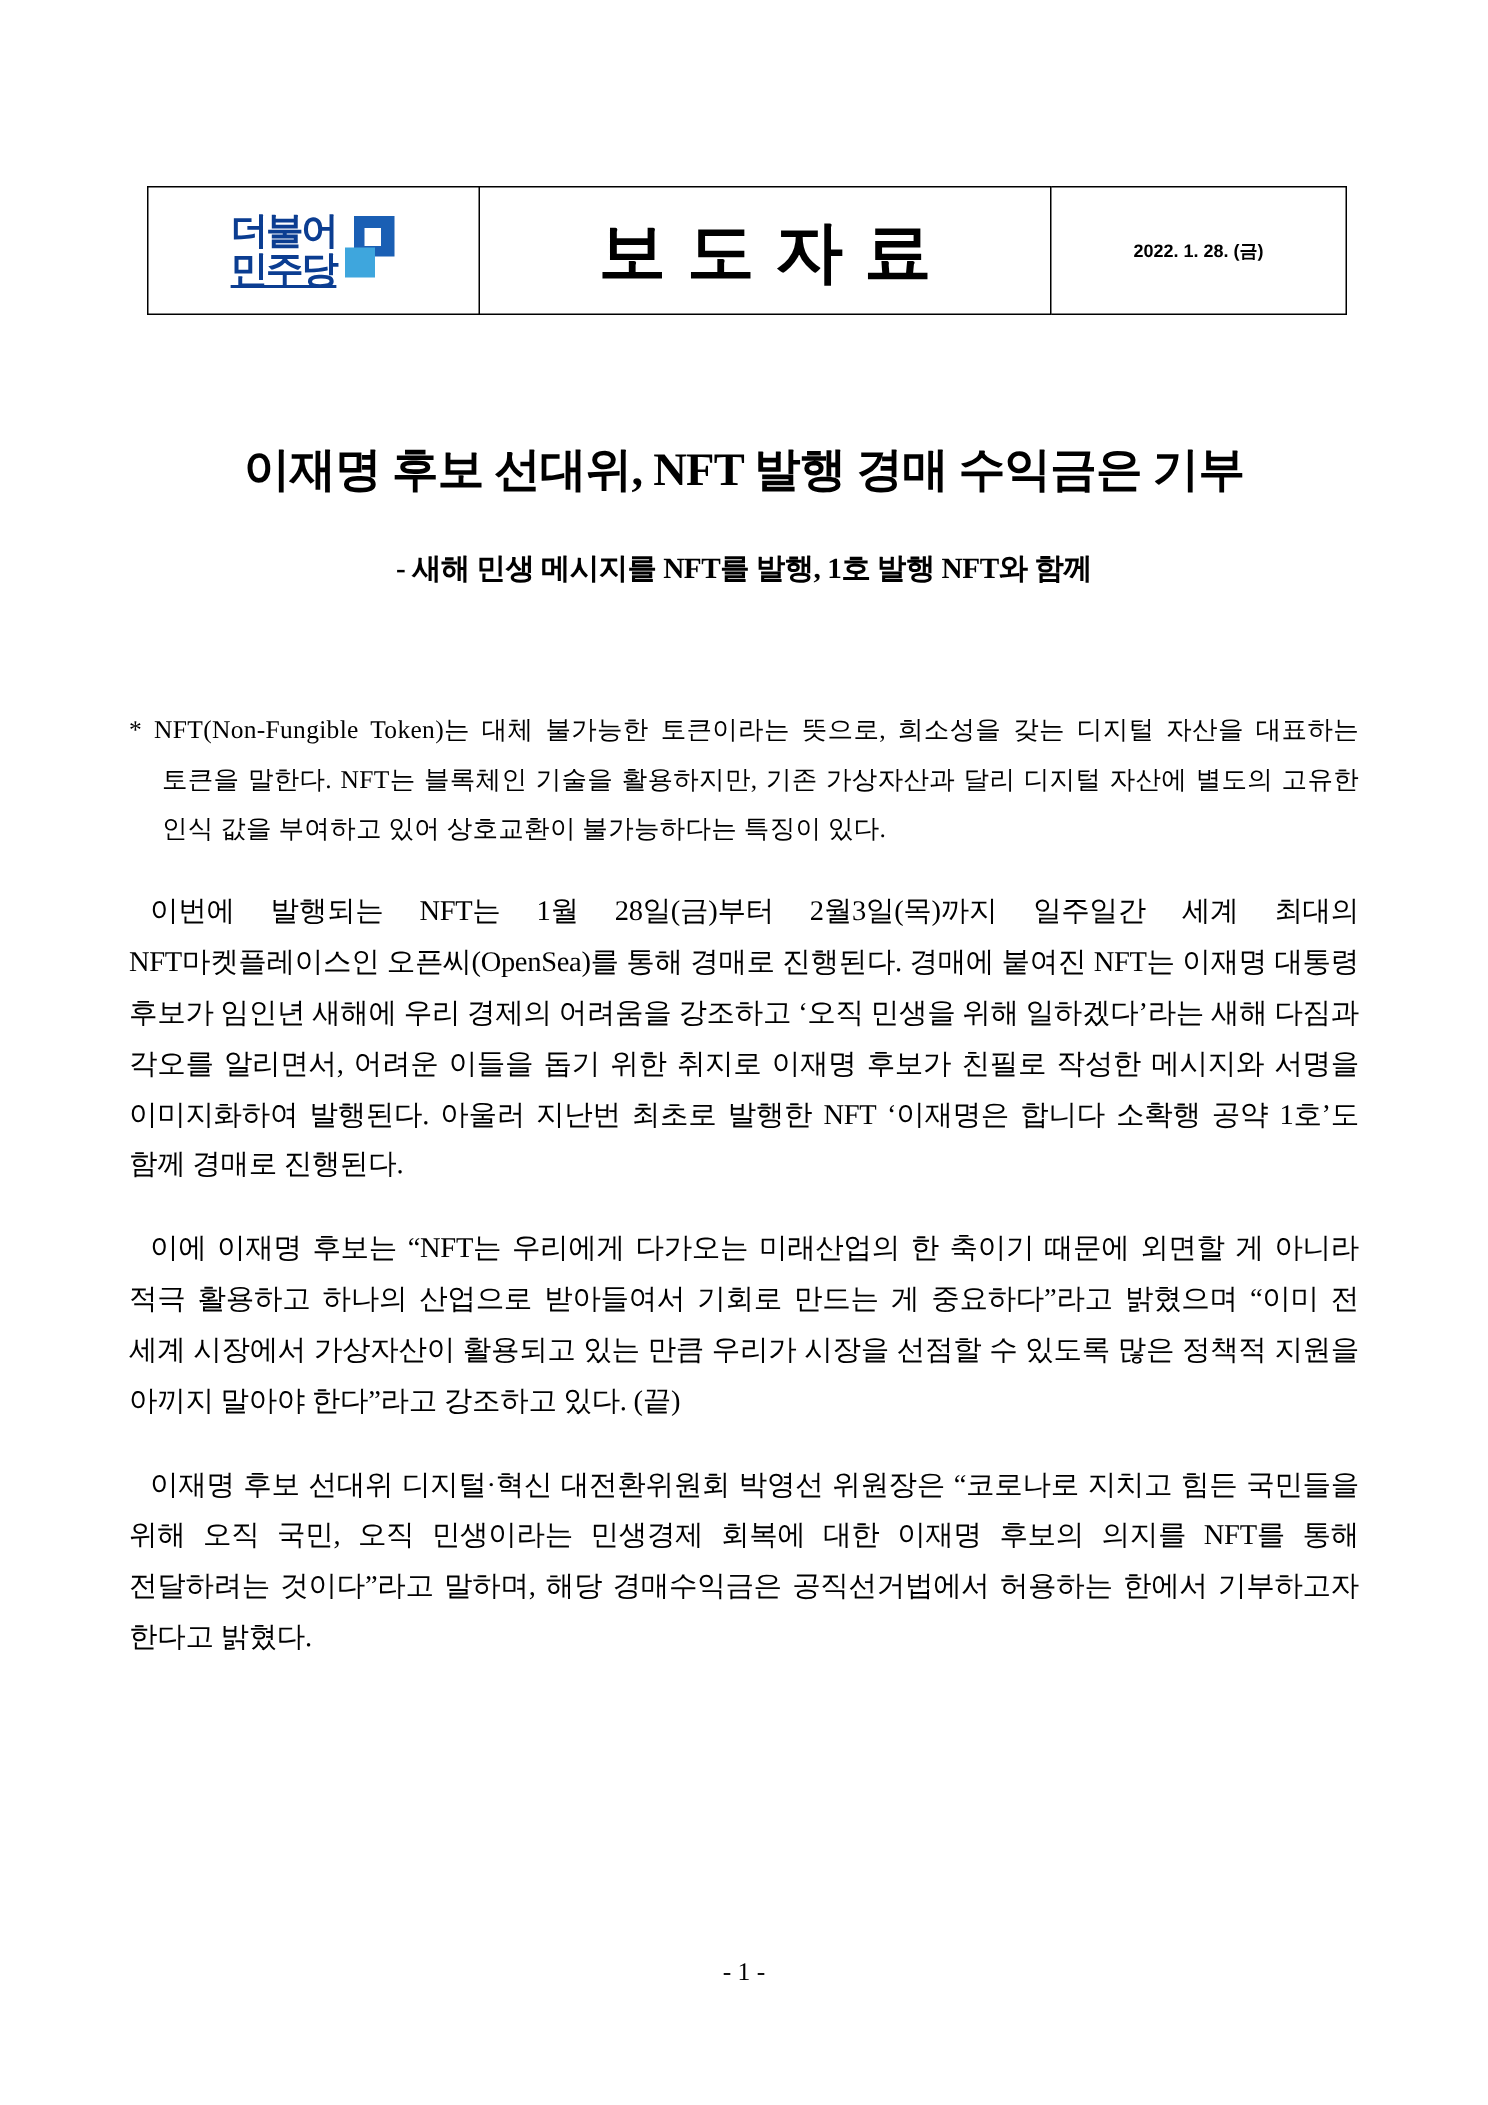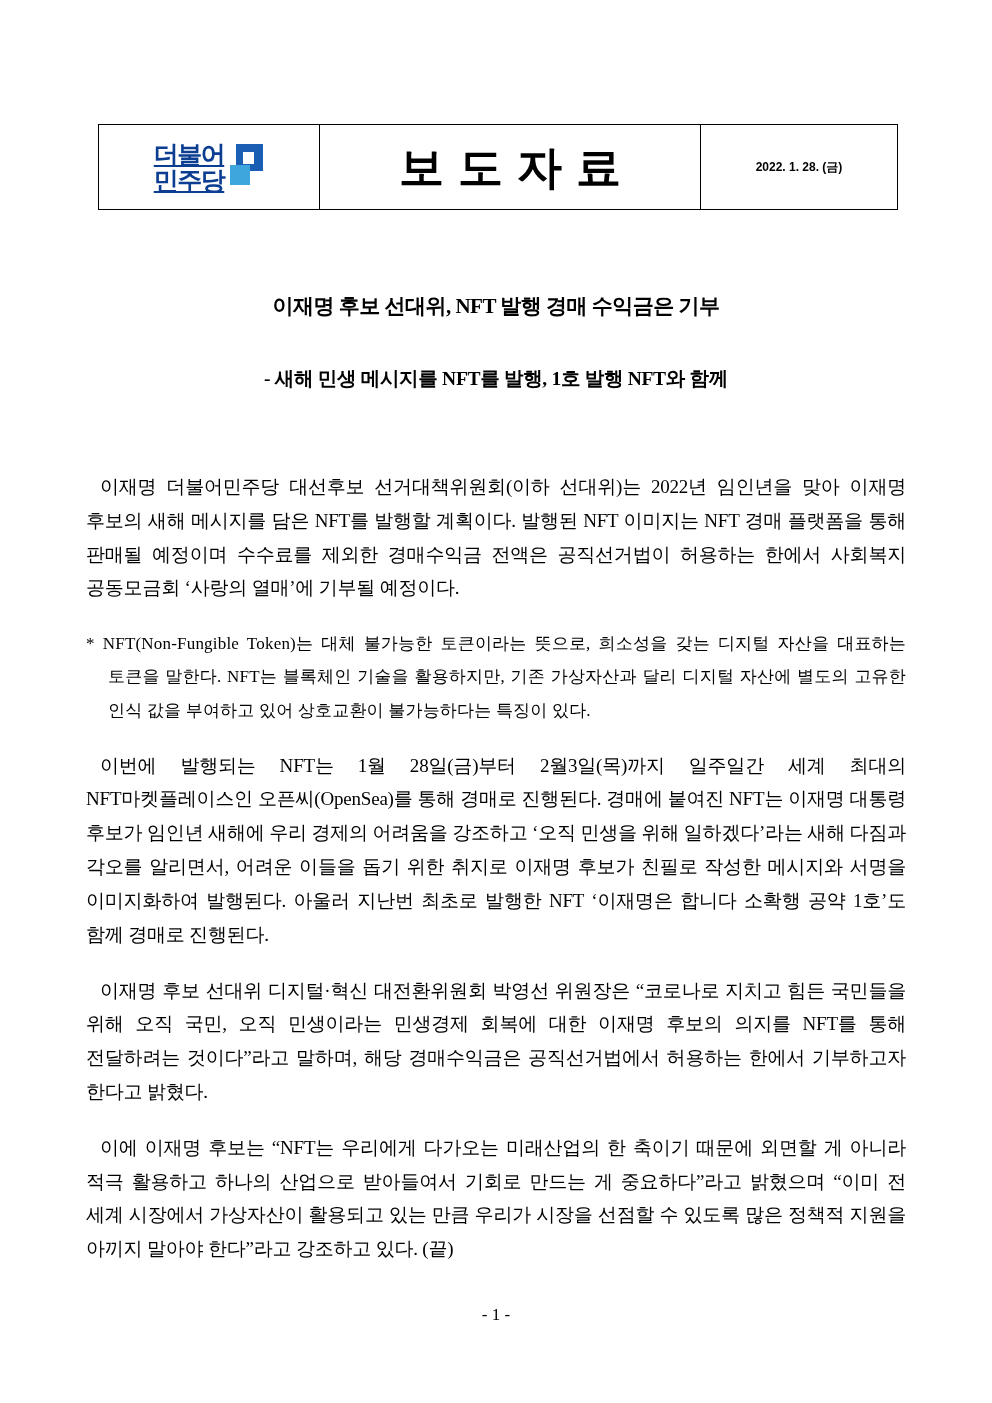--- a/index.html
+++ b/index.html
@@ -55,21 +55,21 @@
   }
   .logo-text {
     font-family: "Liberation Sans", sans-serif;
     font-weight: bold;
     font-size: 25px;
     letter-spacing: -1.5px;
     line-height: 1.05;
     color: #0b3d91;
     text-align: left;
   }
-  .logo-text .l1 { display: block; text-decoration: underline; }
+  .logo-text .l1 { display: block; }
   .logo-text .l2 { display: block; text-decoration: underline; }
   .logo-mark {
     width: 34px;
     height: 46px;
     position: relative;
     flex: none;
   }
   .logo-mark .sq-top {
     position: absolute;
     left: 6px; top: 0;
@@ -119,21 +119,21 @@
   }
 
   
   .headline {
     position: absolute;
     left: 0; right: 0;
     top: 292px;
     text-align: center;
     font-family: "Liberation Serif", serif;
     font-weight: bold;
-    font-size: 21px;
+    font-size: 31px;
     letter-spacing: -0.5px;
   }
   .subline1 {
     position: absolute;
     left: 0; right: 0;
     top: 365px;
     text-align: center;
     font-family: "Liberation Serif", serif;
     font-weight: bold;
     font-size: 19.5px;
@@ -221,22 +221,21 @@
         </td>
       </tr>
     </tbody>
       </table>
   </div>
 
   <div class="headline">이재명 후보 선대위, NFT 발행 경매 수익금은 기부</div>
   <div class="subline1">- 새해 민생 메시지를 NFT를 발행, 1호 발행 NFT와 함께</div>
 
   <div class="body-wrap">
-    <p class="para">이재명 더불어민주당 대선후보 선거대책위원회(이하 선대위)는 2022년 임인년을 맞아 이재명 후보의 새해 메시지를 담은 NFT를 발행할 계획이다. 발행된 NFT 이미지는 NFT 경매 플랫폼을 통해 판매될 예정이며 수수료를 제외한 경매수익금 전액은 공직선거법이 허용하는 한에서 사회복지 공동모금회 ‘사랑의 열매’에 기부될 예정이다.</p>
     <p class="note mono-ish">* NFT(Non-Fungible Token)는 대체 불가능한 토큰이라는 뜻으로, 희소성을 갖는 디지털 자산을 대표하는 토큰을 말한다. NFT는 블록체인 기술을 활용하지만, 기존 가상자산과 달리 디지털 자산에 별도의 고유한 인식 값을 부여하고 있어 상호교환이 불가능하다는 특징이 있다.</p>
     <p class="para">이번에 발행되는 NFT는 1월 28일(금)부터 2월3일(목)까지 일주일간 세계 최대의 NFT마켓플레이스인 오픈씨(OpenSea)를 통해 경매로 진행된다. 경매에 붙여진 NFT는 이재명 대통령 후보가 임인년 새해에 우리 경제의 어려움을 강조하고 ‘오직 민생을 위해 일하겠다’라는 새해 다짐과 각오를 알리면서, 어려운 이들을 돕기 위한 취지로 이재명 후보가 친필로 작성한 메시지와 서명을 이미지화하여 발행된다. 아울러 지난번 최초로 발행한 NFT ‘이재명은 합니다 소확행 공약 1호’도 함께 경매로 진행된다.</p>
+    <p class="para">이에 이재명 후보는 “NFT는 우리에게 다가오는 미래산업의 한 축이기 때문에 외면할 게 아니라 적극 활용하고 하나의 산업으로 받아들여서 기회로 만드는 게 중요하다”라고 밝혔으며 “이미 전 세계 시장에서 가상자산이 활용되고 있는 만큼 우리가 시장을 선점할 수 있도록 많은 정책적 지원을 아끼지 말아야 한다”라고 강조하고 있다. (끝)</p>
     <p class="para">이재명 후보 선대위 디지털·혁신 대전환위원회 박영선 위원장은 “코로나로 지치고 힘든 국민들을 위해 오직 국민, 오직 민생이라는 민생경제 회복에 대한 이재명 후보의 의지를 NFT를 통해 전달하려는 것이다”라고 말하며, 해당 경매수익금은 공직선거법에서 허용하는 한에서 기부하고자 한다고 밝혔다.</p>
-    <p class="para">이에 이재명 후보는 “NFT는 우리에게 다가오는 미래산업의 한 축이기 때문에 외면할 게 아니라 적극 활용하고 하나의 산업으로 받아들여서 기회로 만드는 게 중요하다”라고 밝혔으며 “이미 전 세계 시장에서 가상자산이 활용되고 있는 만큼 우리가 시장을 선점할 수 있도록 많은 정책적 지원을 아끼지 말아야 한다”라고 강조하고 있다. (끝)</p>
   </div>
 
   <div class="page-number">- 1 -</div>
 
 </div>
 
 </body></html>

